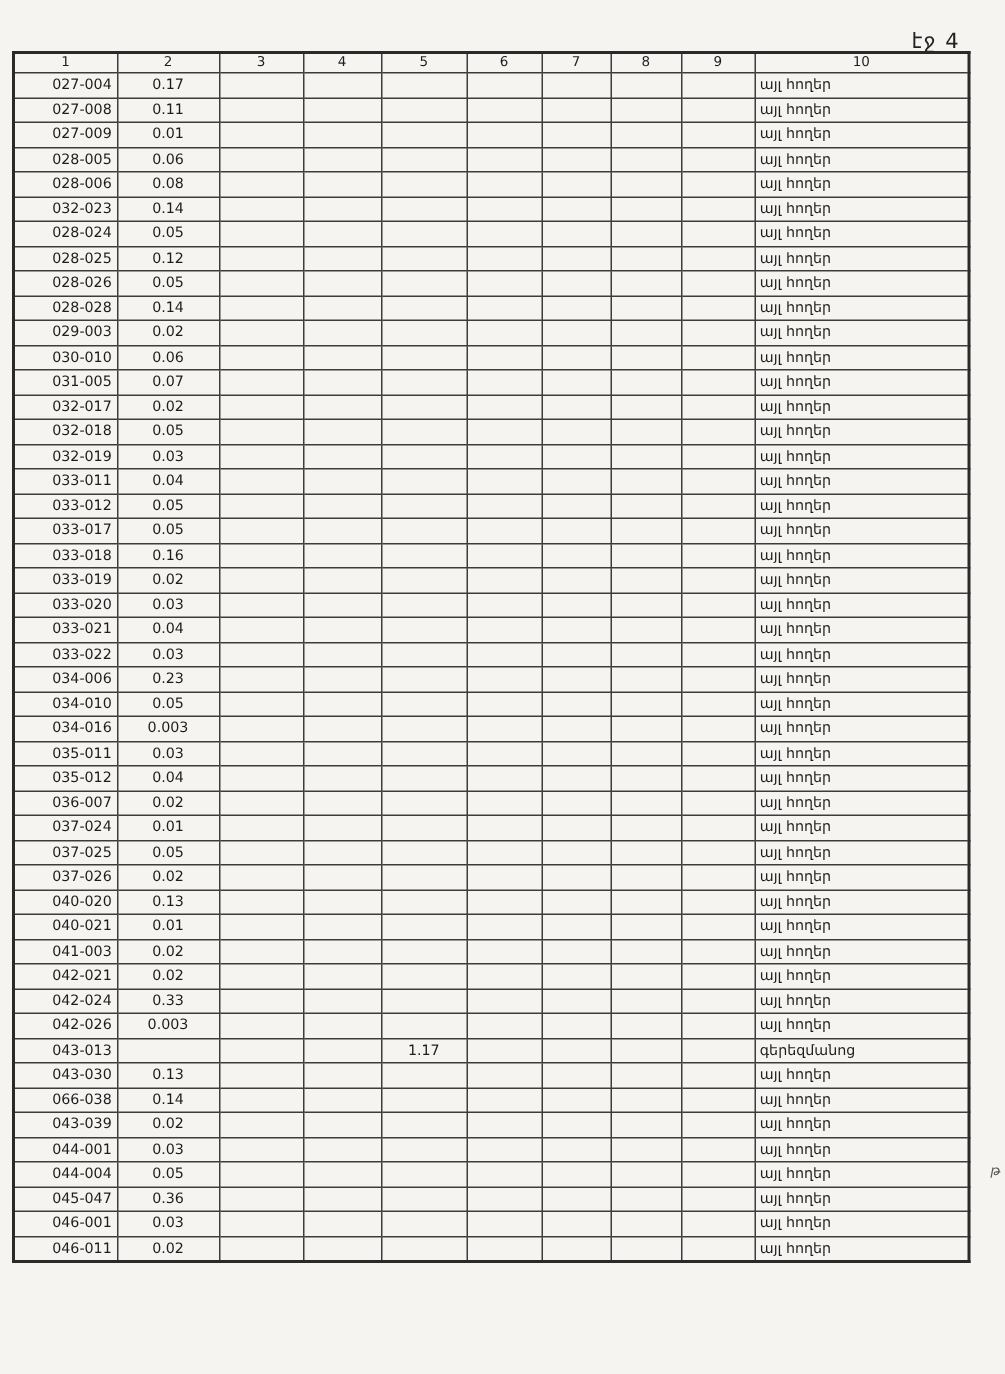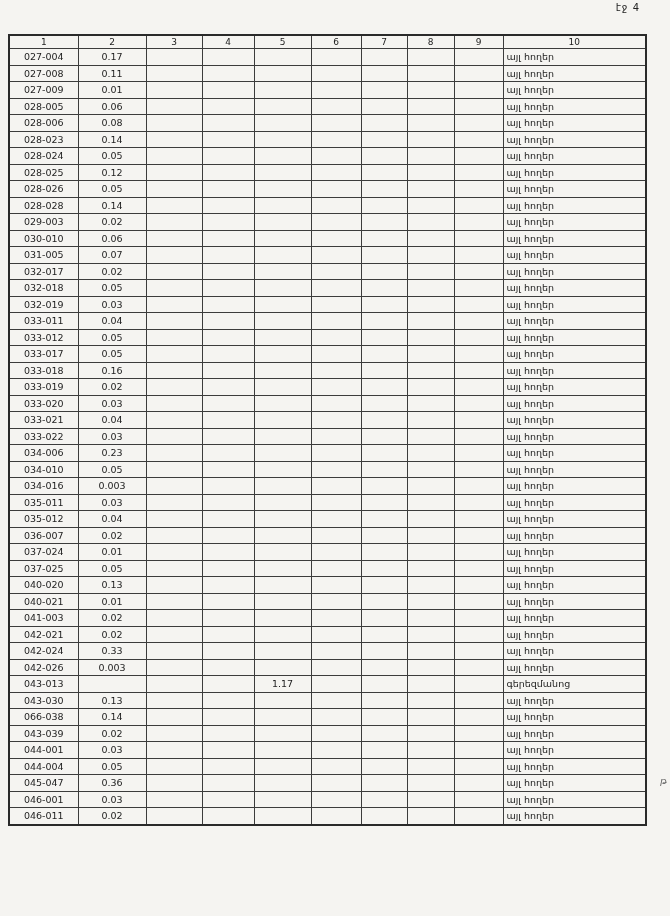--- a/index.html
+++ b/index.html
@@ -7,23 +7,23 @@
     width: 670px;
     height: 916px;
     position: relative;
     background: #f5f4f1;
     font-family: "DejaVu Sans", sans-serif;
     color: #1d1d1d;
     overflow: hidden;
   }
   .page-label {
     position: absolute;
-    top: 2px;
+    top: 20px;
     right: 30px;
-    font-size: 10px;
+    font-size: 14px;
     letter-spacing: 1px;
     color: #222;
   }
   .scan-table {
     position: absolute;
     left: 8px;
     top: 34px;
     width: 637px;
     border-collapse: collapse;
     table-layout: fixed;
@@ -49,21 +49,21 @@
   col.c1 { width: 69px; }
   col.c2 { width: 68px; }
   col.c3 { width: 56px; }
   col.c4 { width: 52px; }
   col.c5 { width: 57px; }
   col.c6 { width: 50px; }
   col.c7 { width: 46px; }
   col.c8 { width: 47px; }
   col.c9 { width: 49px; }
   col.c10 { width: 143px; }
-  td.c1 { text-align: center; }
+  td.c1 { text-align: right; }
   td.c2, td.c3, td.c4, td.c5, td.c6, td.c7, td.c8, td.c9 { text-align: center; }
   td.c10 { text-align: left; }
   .handwritten-note {
     position: absolute;
     right: 3px;
     top: 776px;
     font-size: 9px;
     color: #5a5a5a;
     font-style: italic;
   }
@@ -155,21 +155,21 @@
         <td class="c3"></td>
         <td class="c4"></td>
         <td class="c5"></td>
         <td class="c6"></td>
         <td class="c7"></td>
         <td class="c8"></td>
         <td class="c9"></td>
         <td class="c10">այլ հողեր</td>
       </tr>
       <tr>
-        <td class="c1">028-023</td>
+        <td class="c1">032-023</td>
         <td class="c2">0.14</td>
         <td class="c3"></td>
         <td class="c4"></td>
         <td class="c5"></td>
         <td class="c6"></td>
         <td class="c7"></td>
         <td class="c8"></td>
         <td class="c9"></td>
         <td class="c10">այլ հողեր</td>
       </tr>
@@ -469,20 +469,32 @@
         <td class="c5"></td>
         <td class="c6"></td>
         <td class="c7"></td>
         <td class="c8"></td>
         <td class="c9"></td>
         <td class="c10">այլ հողեր</td>
       </tr>
       <tr>
         <td class="c1">037-025</td>
         <td class="c2">0.05</td>
+        <td class="c3"></td>
+        <td class="c4"></td>
+        <td class="c5"></td>
+        <td class="c6"></td>
+        <td class="c7"></td>
+        <td class="c8"></td>
+        <td class="c9"></td>
+        <td class="c10">այլ հողեր</td>
+      </tr>
+      <tr>
+        <td class="c1">037-026</td>
+        <td class="c2">0.02</td>
         <td class="c3"></td>
         <td class="c4"></td>
         <td class="c5"></td>
         <td class="c6"></td>
         <td class="c7"></td>
         <td class="c8"></td>
         <td class="c9"></td>
         <td class="c10">այլ հողեր</td>
       </tr>
       <tr>

